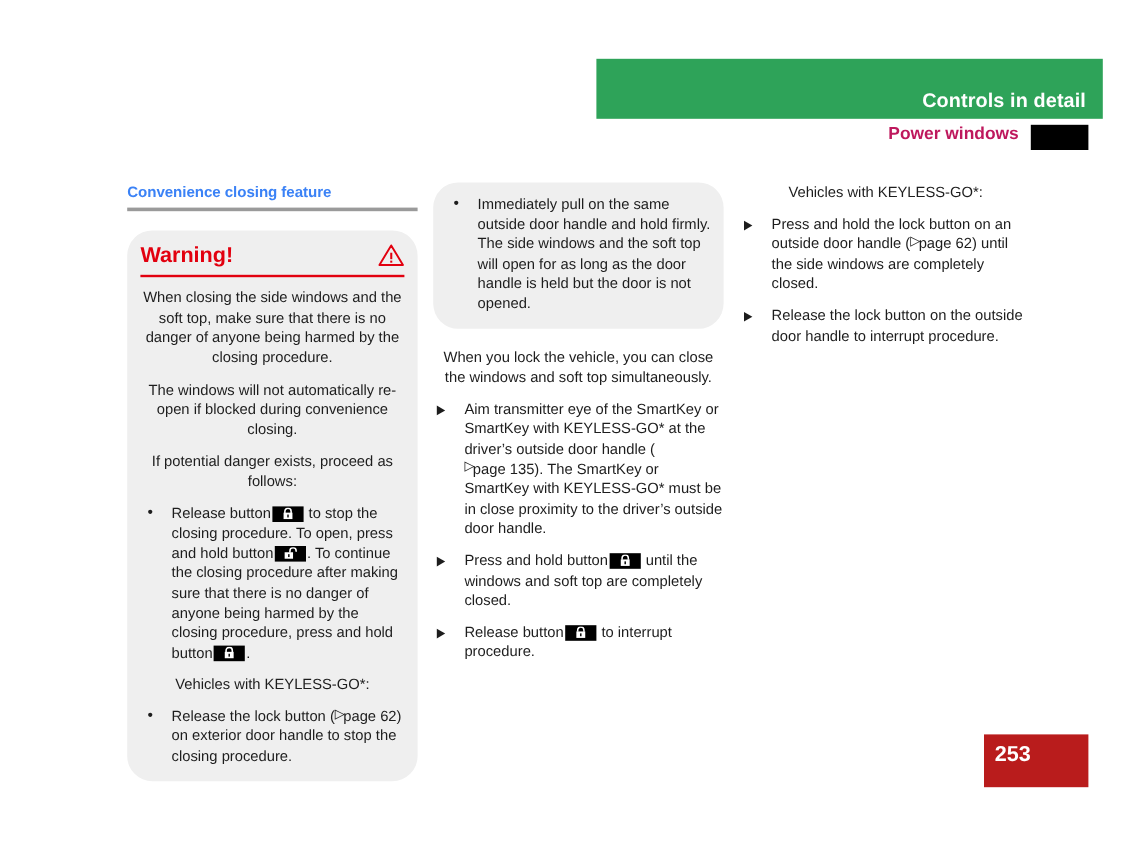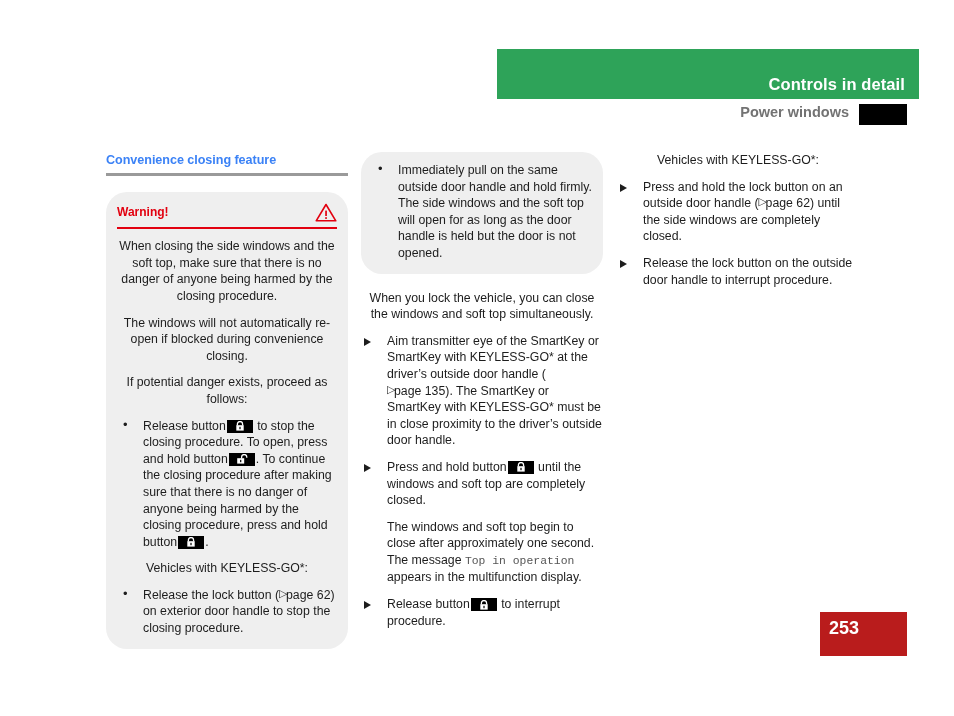--- a/index.html
+++ b/index.html
@@ -41,21 +41,21 @@
     top: 104px;
     width: 410px;
     height: 21px;
   }
   #header-section {
     position: absolute;
     right: 58px;
     top: 0px;
     font-size: 14.5px;
     font-weight: bold;
-    color: #737373;
+    color: #be185d;
     white-space: nowrap;
     text-align: center;
   }
   #header-tab-marker {
     position: absolute;
     right: 0px;
     top: 0px;
     width: 48px;
     height: 21px;
     background: #000000;
@@ -97,21 +97,21 @@
   }
   .warning-box { padding-top: 12px; }
   .warning-head {
     position: relative;
     display: block;
     padding-bottom: 6px;
   }
   .warning-title {
     color: #e2000f;
     font-weight: bold;
-    font-size: 12px;
+    font-size: 18px;
   }
   .warning-rule {
     height: 2px;
     background: #e2000f;
     margin: 1px 0 9px 0;
   }
   .warn-tri {
     position: absolute;
     right: 0px;
     top: -1px;
@@ -282,21 +282,20 @@
   <ul class="arrows">
 
     <li><span>Aim transmitter eye of the SmartKey or SmartKey with KEYLESS-GO* at the driver’s outside door handle (</span><span class="ref"><span class="ref-tri"></span><span>page 135</span></span><span>). The SmartKey or SmartKey with KEYLESS-GO* must be in close proximity to the driver’s outside door handle.</span></li>
 
     <li>
       <span>Press and hold button</span><span class="key"><svg width="12" height="10" viewBox="0 0 12 10">
             <path d="M3.4 4.4 V3.1 a2.6 2.6 0 0 1 5.2 0 V4.4" fill="none" stroke="#ffffff" stroke-width="1.3"></path>
             <rect x="2.3" y="4.2" width="7.4" height="5.4" fill="#ffffff"></rect>
             <rect x="5.4" y="5.8" width="1.2" height="2.4" fill="#000000"></rect>
           </svg></span> <span>until the windows and soft top are completely closed.</span>
-      <div class="sub-para"><span>The windows and soft top begin to close after approximately one second. The message</span> <span class="mono">Top in operation</span> <span>appears in the multifunction display.</span></div>
     </li>
 
     <li><span>Release button</span><span class="key"><svg width="12" height="10" viewBox="0 0 12 10">
             <path d="M3.4 4.4 V3.1 a2.6 2.6 0 0 1 5.2 0 V4.4" fill="none" stroke="#ffffff" stroke-width="1.3"></path>
             <rect x="2.3" y="4.2" width="7.4" height="5.4" fill="#ffffff"></rect>
             <rect x="5.4" y="5.8" width="1.2" height="2.4" fill="#000000"></rect>
           </svg></span> <span>to interrupt procedure.</span></li>
 
   </ul>
 </div>

